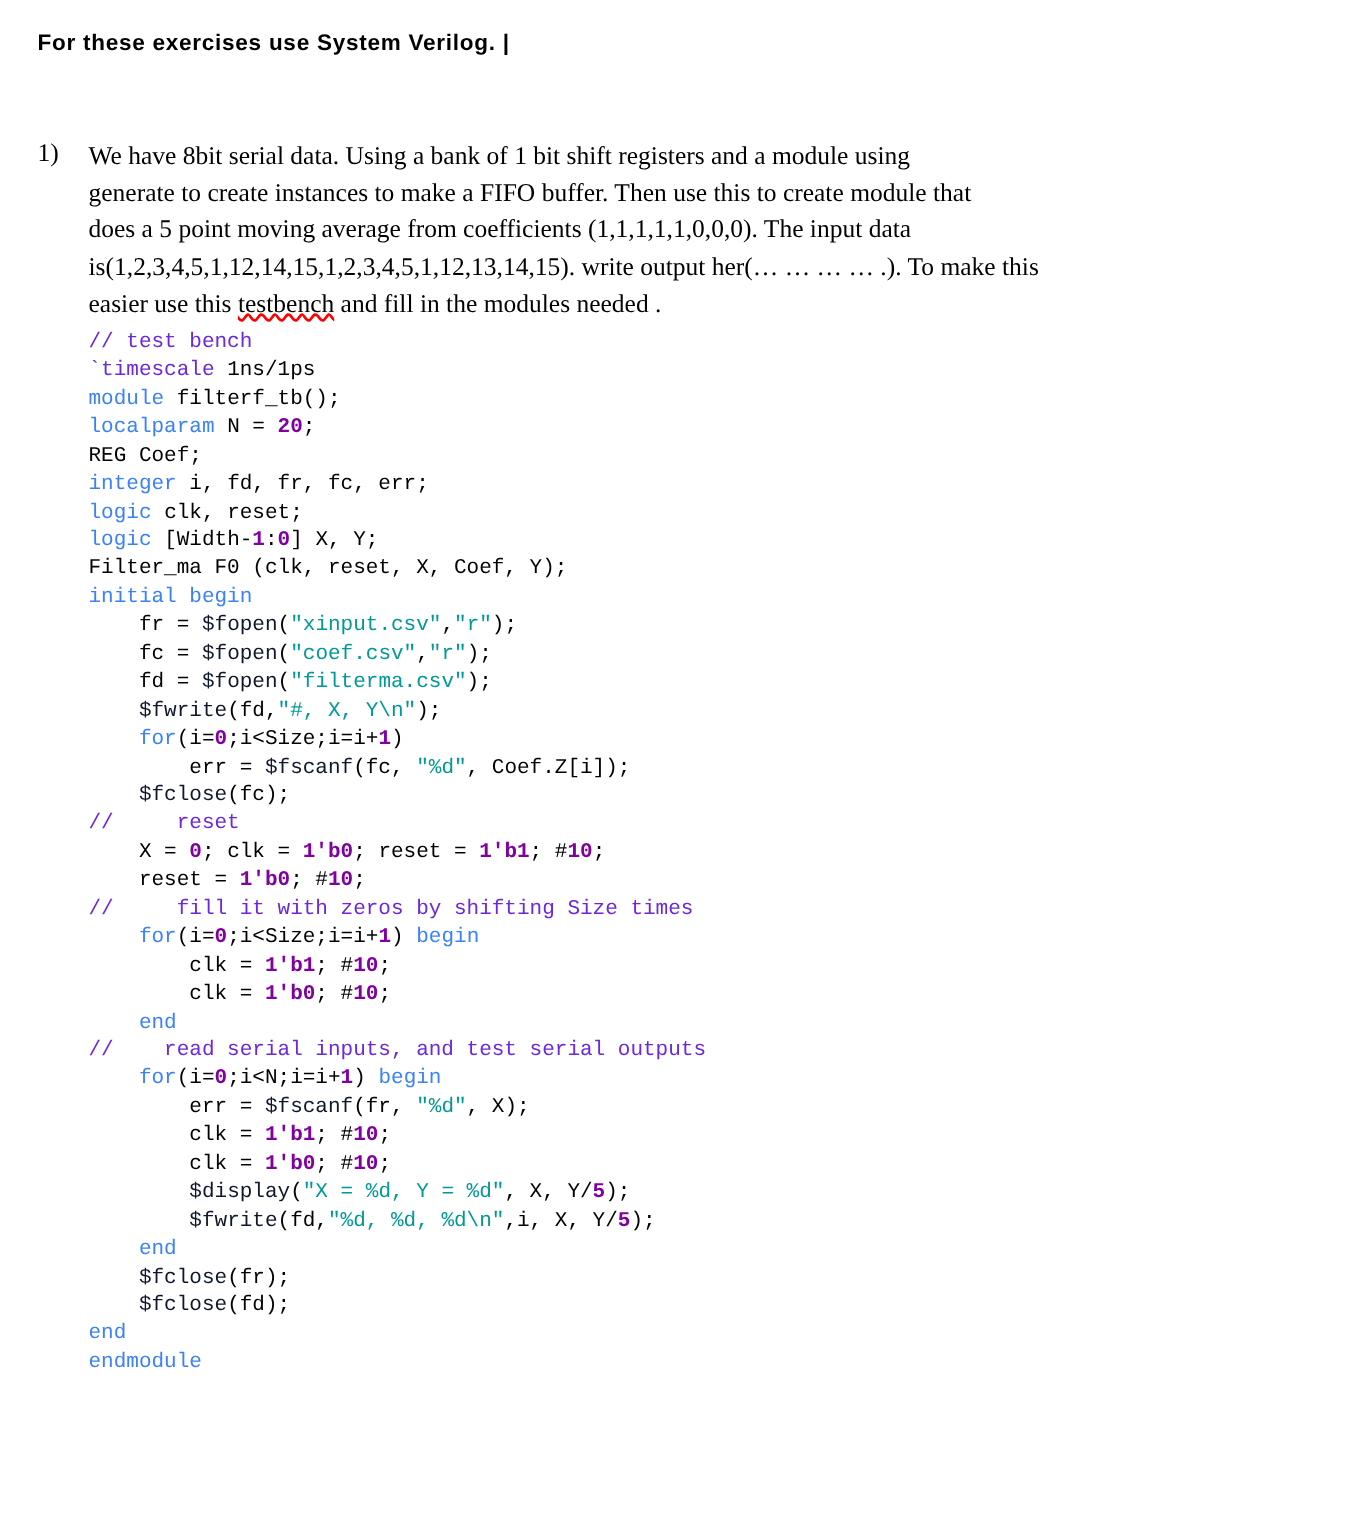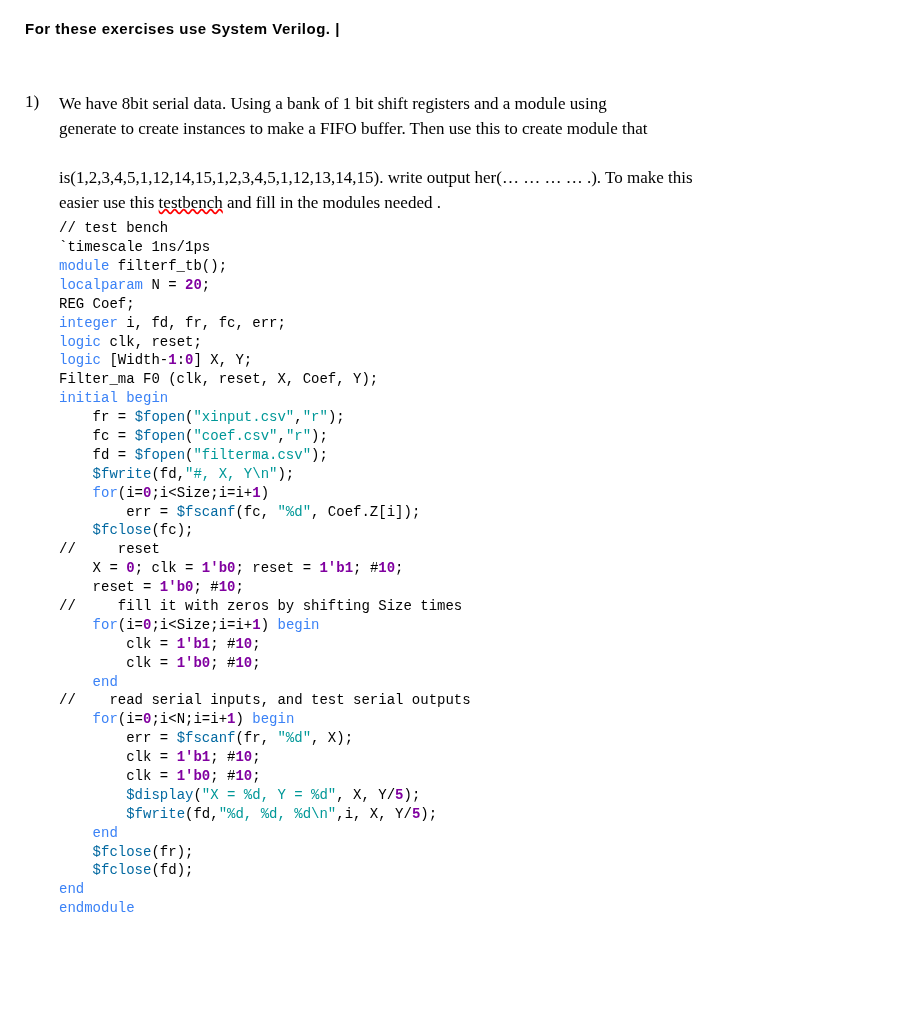--- a/index.html
+++ b/index.html
@@ -40,39 +40,39 @@
     text-decoration: underline wavy red;
     text-decoration-skip-ink: none;
   }
   pre.code {
     font-family: "Courier New", Courier, monospace;
     font-size: 14px;
     line-height: 1.35;
     margin: 2px 0 0 0;
     white-space: pre;
   }
-  .c-green   { color: #000000; font-family: Liberation Mono, monospace; }
+  .c-green   { color: #6d28d9; font-family: Liberation Mono, monospace; }
   .c-blue    { color: #3b82f6; }
   .c-purple  { color: #8000a0; font-weight: bold; }
   .c-aqua    { color: #009898; }
-  .c-navy    { color: #0369a1; }
+  .c-navy    { color: #0f172a; }
   .c-black   { color: #000000; }
 </style>
 </head>
 <body>
 
 <div class="header">For these exercises use System Verilog. |</div>
 
 <div class="question">
   <div class="q-num">1)</div>
   <div class="q-body">
     <div class="prose">
       <span>We have 8bit serial data. Using a bank of 1 bit shift registers and a module using</span><br>
       <span>generate to create instances to make a FIFO buffer. Then use this to create module that</span><br>
-      <br>
+      <span>does a 5 point moving average from coefficients (1,1,1,1,1,0,0,0). The input data</span><br>
       <span>is(1,2,3,4,5,1,12,14,15,1,2,3,4,5,1,12,13,14,15). write output her(… … … … .). To make this</span><br>
       <span>easier use this </span><span class="squiggle">testbench</span><span> and fill in the modules needed .</span>
     </div>
 
 <pre class="code"><span class="c-green">// test bench</span>
 <span class="c-green">`timescale</span><span class="c-black"> 1ns/1ps</span>
 <span class="c-blue">module </span><span class="c-black">filterf_tb</span><span class="c-black">();</span>
 <span class="c-blue">localparam </span><span class="c-black">N = </span><span class="c-purple">20</span><span class="c-black">;</span>
 <span class="c-black">REG Coef;</span>
 <span class="c-blue">integer </span><span class="c-black">i, fd, fr, fc, err;</span>

